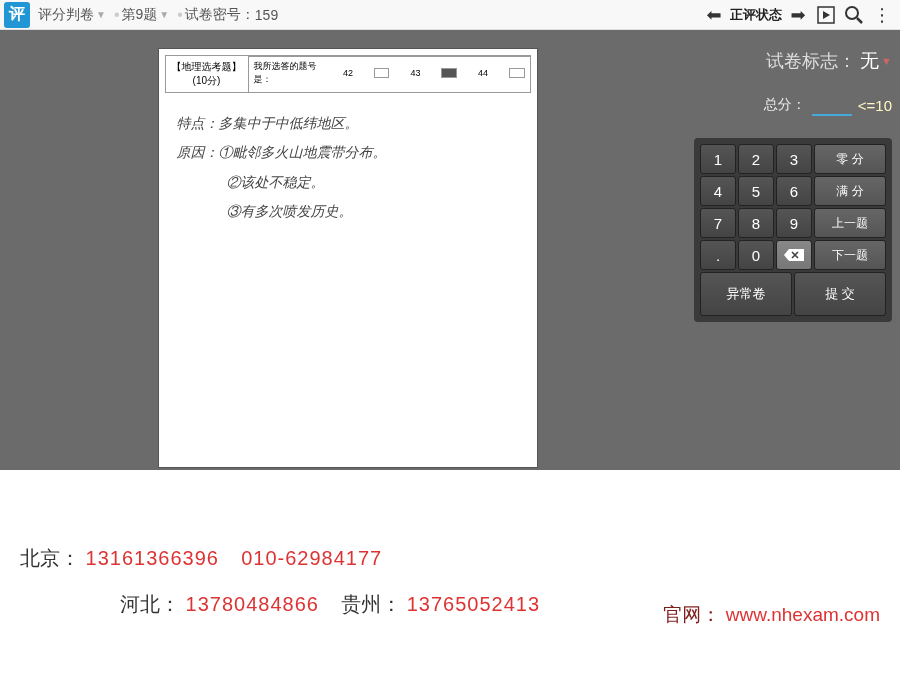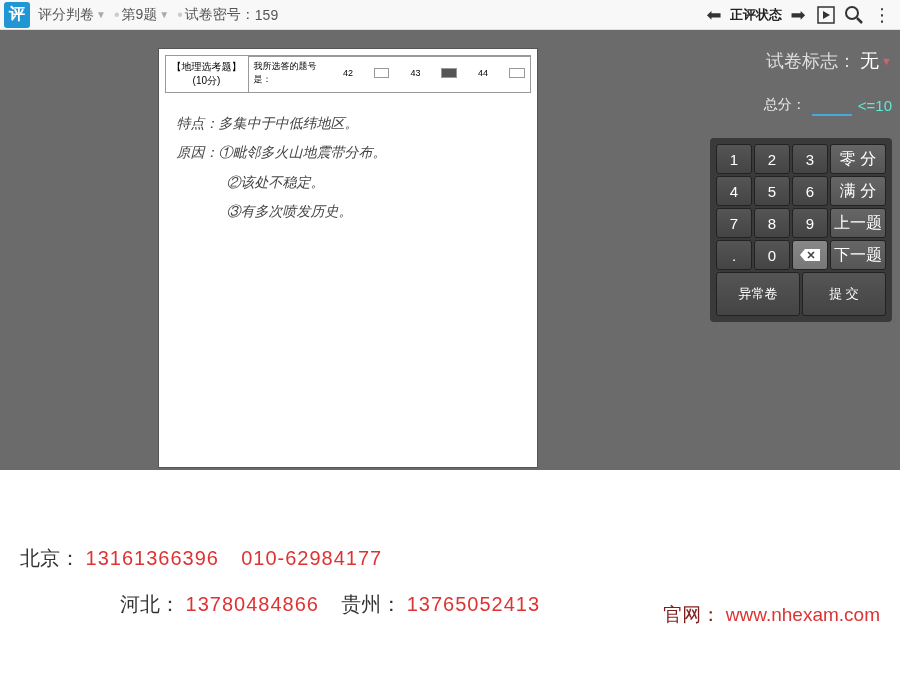--- a/index.html
+++ b/index.html
@@ -24,26 +24,26 @@
   .scan-box { display: inline-block; border: 1px solid #999; width: 18px; height: 10px; }
   .scan-box.filled { background: #555; }
   .handwriting { font-family: "KaiTi", "STKaiti", cursive; font-size: 14px; color: #444; padding: 10px 18px; line-height: 2.1; font-style: italic; }
   
   .right-panel { width: 205px; padding: 18px 8px 8px 8px; color: #fff; display: flex; flex-direction: column; align-items: flex-end; }
   .paper-mark { font-size: 18px; color: #ddd; margin-bottom: 20px; display: flex; align-items: center; }
   .paper-mark .val { color: #fff; font-size: 19px; margin-left: 4px; }
   .paper-mark .caret2 { color: #c66; font-size: 11px; margin-left: 2px; }
   .total-row { display: flex; align-items: center; font-size: 14px; color: #eee; margin-bottom: 22px; }
   .total-input { width: 40px; height: 22px; border: none; border-bottom: 2px solid #4ad; background: transparent; margin: 0 6px; color: #fff; font-size: 14px; text-align: center; outline: none; }
-  .max-score { color: #5eead4; font-size: 15px; }
+  .max-score { color: #fef9c3; font-size: 15px; }
   
   .keypad { background: #3a3a3a; border: 3px solid #3a3a3a; border-radius: 4px; padding: 2px; }
   .kp-row { display: flex; }
   .kp-btn { width: 36px; height: 30px; margin: 1px; background: linear-gradient(#555, #444); color: #fff; border: 1px solid #222; border-radius: 3px; display: flex; align-items: center; justify-content: center; font-size: 15px; cursor: pointer; }
-  .kp-btn.wide { width: 56px; font-size: 16px; background: linear-gradient(#666, #555); }
+  .kp-btn.wide { width: 72px; font-size: 12px; background: linear-gradient(#666, #555); }
   .kp-btn.gray { background: linear-gradient(#888, #777); }
   .kp-bottom { display: flex; }
   .kp-bottom .kp-btn { flex: 1; height: 44px; font-size: 13px; }
   
   .footer { padding: 70px 20px 10px 20px; font-size: 20px; line-height: 1.8; }
   .footer .city { color: #333; }
   .footer .phone { color: #d33; letter-spacing: 1px; }
   .footer-row2 { margin-left: 100px; margin-top: 10px; }
   .footer-site { float: right; margin-top: 10px; }
   .footer-site .lbl { color: #7f1d1d; font-size: 19px; }

